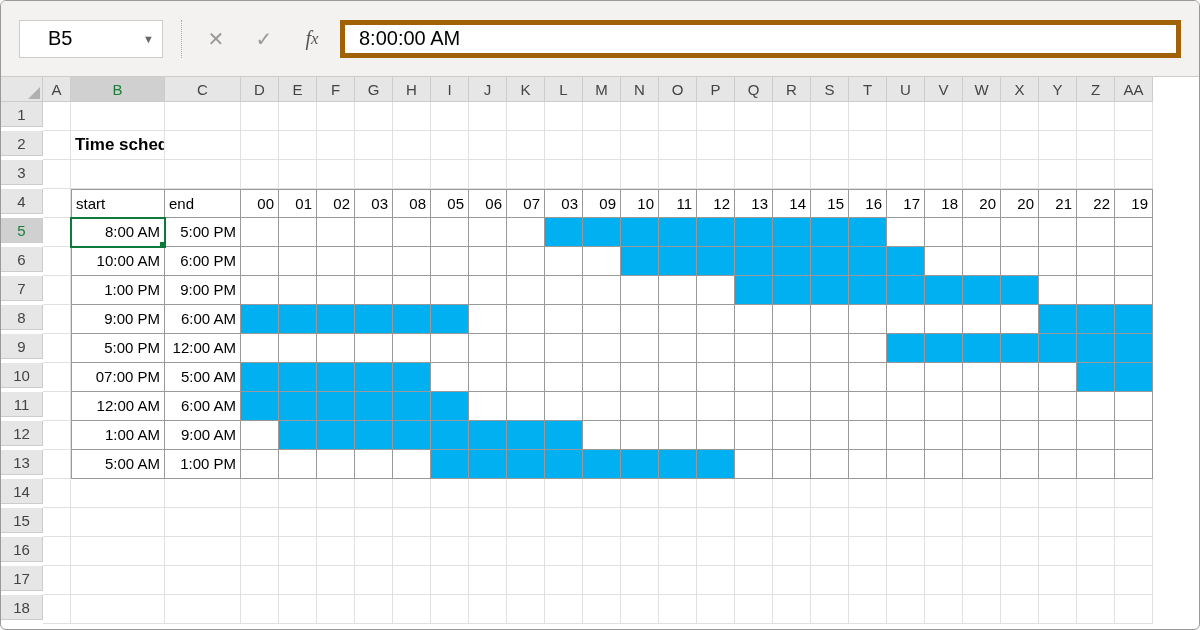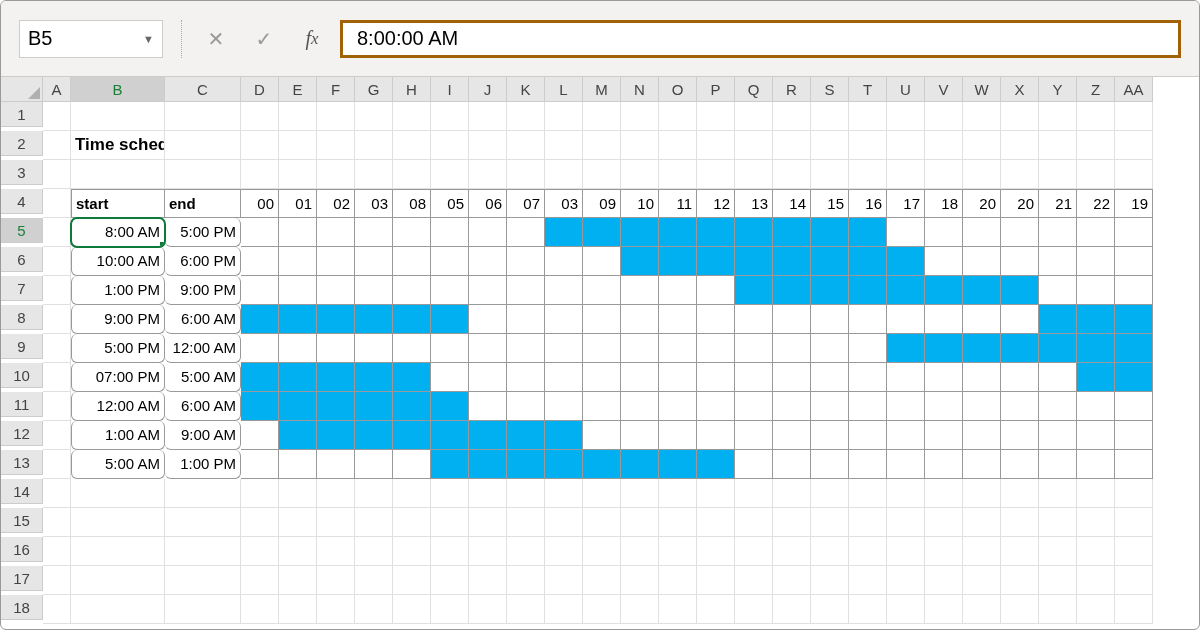--- a/index.html
+++ b/index.html
@@ -25,21 +25,21 @@
     font-size: 20px;
   }
   .namebox {
     width: 144px;
     height: 38px;
     background: #fff;
     border: 1px solid #ccc;
     display: flex;
     align-items: center;
     justify-content: space-between;
-    padding: 0 8px 0 8px;
+    padding: 0 8px 0 28px;
     font-size: 20px;
   }
   .namebox .dropdown {
     color: #666;
     font-size: 11px;
   }
   .fbar-sep {
     width: 1px;
     height: 38px;
     border-right: 1px dotted #aaa;
@@ -57,21 +57,21 @@
   .fbar-btn.fx {
     font-style: italic;
     font-family: "Times New Roman", serif;
     color: #555;
     font-size: 20px;
   }
   .formula-input {
     flex: 1;
     height: 38px;
     background: #fff;
-    border: 3px solid #a16207;
+    border: 5px solid #a16207;
     padding: 0 14px;
     display: flex;
     align-items: center;
     font-size: 20px;
   }
   
   .sheet {
     display: grid;
     user-select: none;
   }
@@ -122,23 +122,23 @@
     font-weight: bold;
     font-size: 17px;
   }
   .cell.bordered {
     border-right: 1px solid #999;
     border-bottom: 1px solid #999;
   }
   .cell.bordered-top { border-top: 1px solid #999; }
   .cell.bordered-left { border-left: 1px solid #999; }
   .cell.thead {
-    font-weight: bold;
-  }
-  .cell.right { text-align: right; border-radius: 6px; }
+    font-weight: normal;
+  }
+  .cell.right { text-align: right; }
   .cell.center { text-align: right; }
   .cell.fill {
     background: #00b0f0;
   }
   .cell.selected {
     outline: 2px solid #0e7a3a;
     outline-offset: -1px;
     position: relative;
     z-index: 2;
   }

